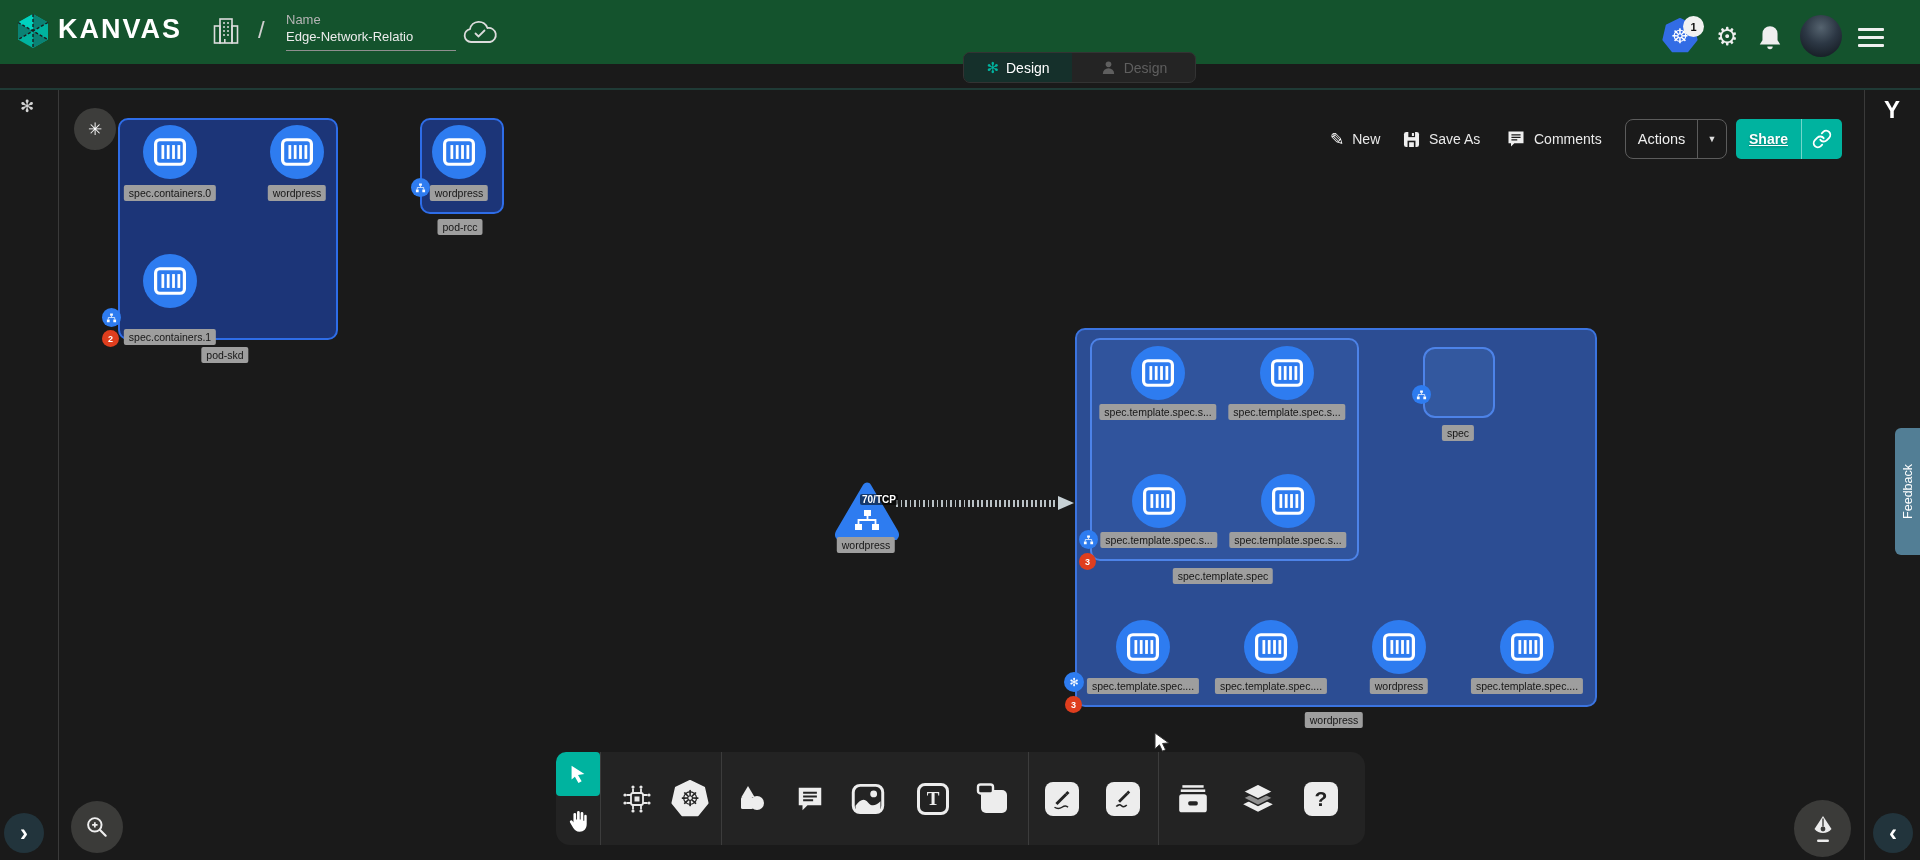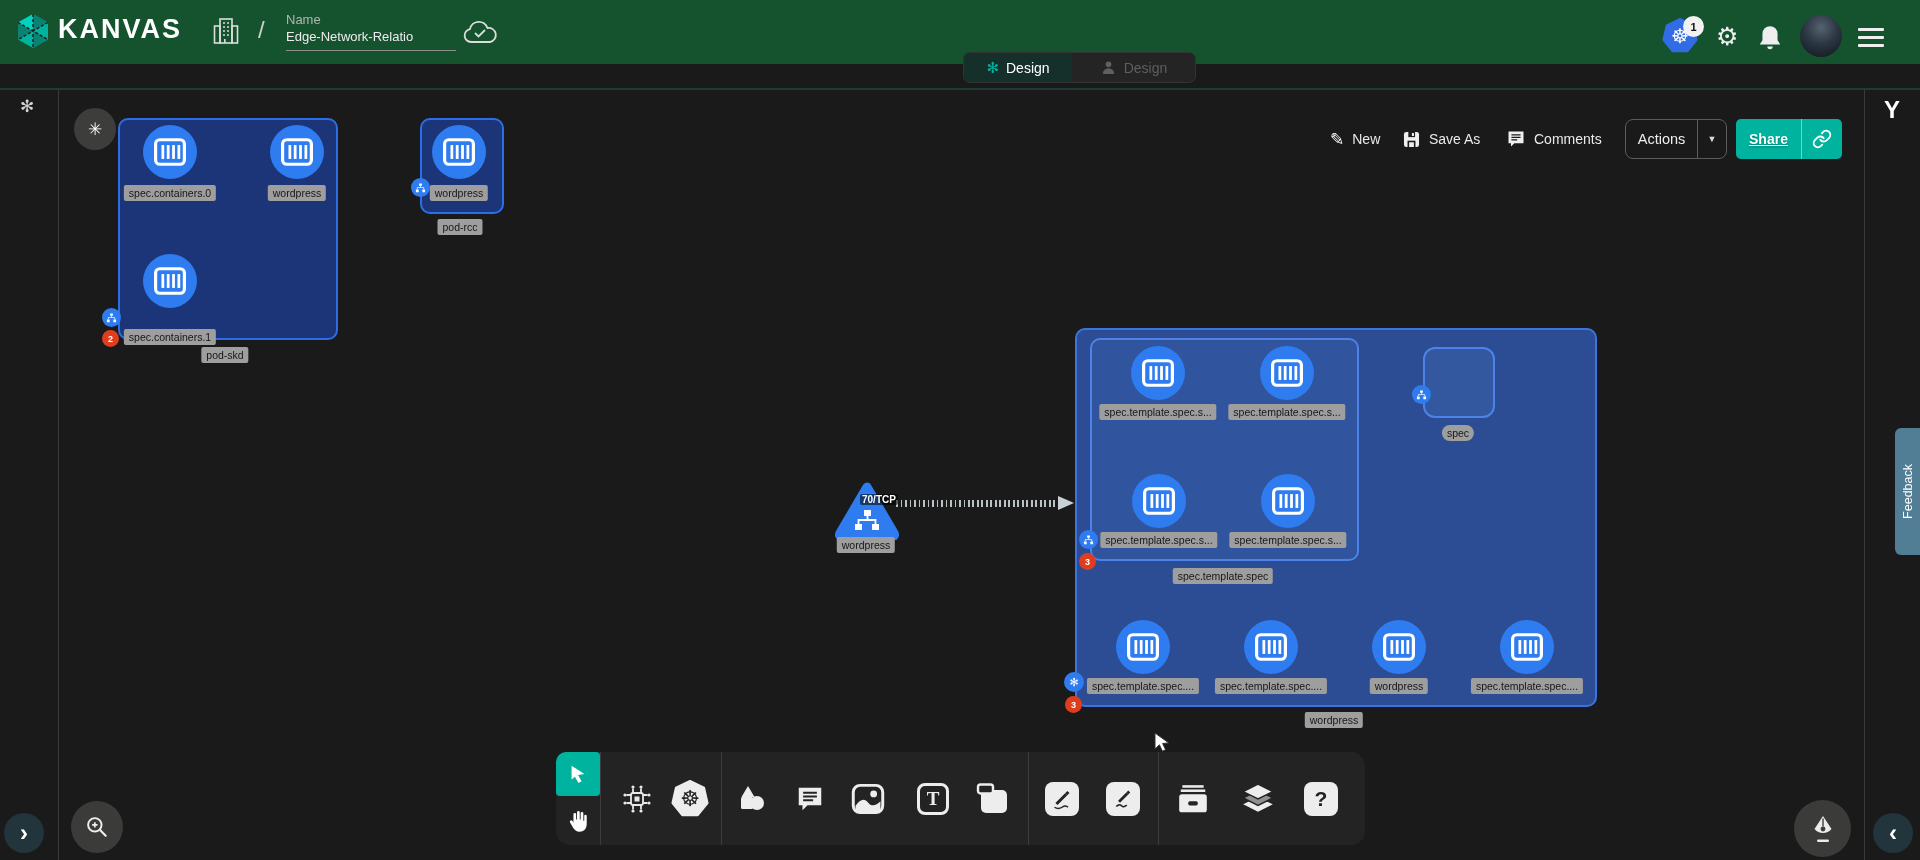--- a/index.html
+++ b/index.html
@@ -296,21 +296,21 @@
     </g>
   </svg>
   <div class="edge-band"></div>
   <div class="edge-arrow"></div>
   <div class="edge-label">70/TCP</div>
   <div class="chip" style="left:866px; top:537px;">wordpress</div>
 
   <div class="group g-mid" style="left:1075px; top:328px; width:522px; height:379px;"></div>
   <div class="group g-inner" style="left:1090px; top:338px; width:269px; height:223px;"></div>
   <div class="spec-node"></div>
-  <div class="chip" style="left:1458px; top:425px;border-radius:8px;">spec</div>
+  <div class="chip" style="left:1458px; top:425px;">spec</div>
   <div class="badge blue" style="left:1412px; top:385px;">
     <svg width="11" height="10" viewBox="0 0 24 20">
       <path d="M9 0h6v5H9z M2 13h6v6H2z M16 13h6v6h-6z" fill="#fff"></path>
       <path d="M12 5v4M12 9H5v4M12 9h7v4" stroke="#fff" stroke-width="1.6" fill="none"></path>
     </svg>
   </div>
 
   <div class="knode" style="left:1131px; top:346px;">
     <svg width="32" height="28" viewBox="0 0 30 26">
       <rect x="1.5" y="1.5" width="27" height="23" rx="4" fill="none" stroke="#fff" stroke-width="3"></rect>

